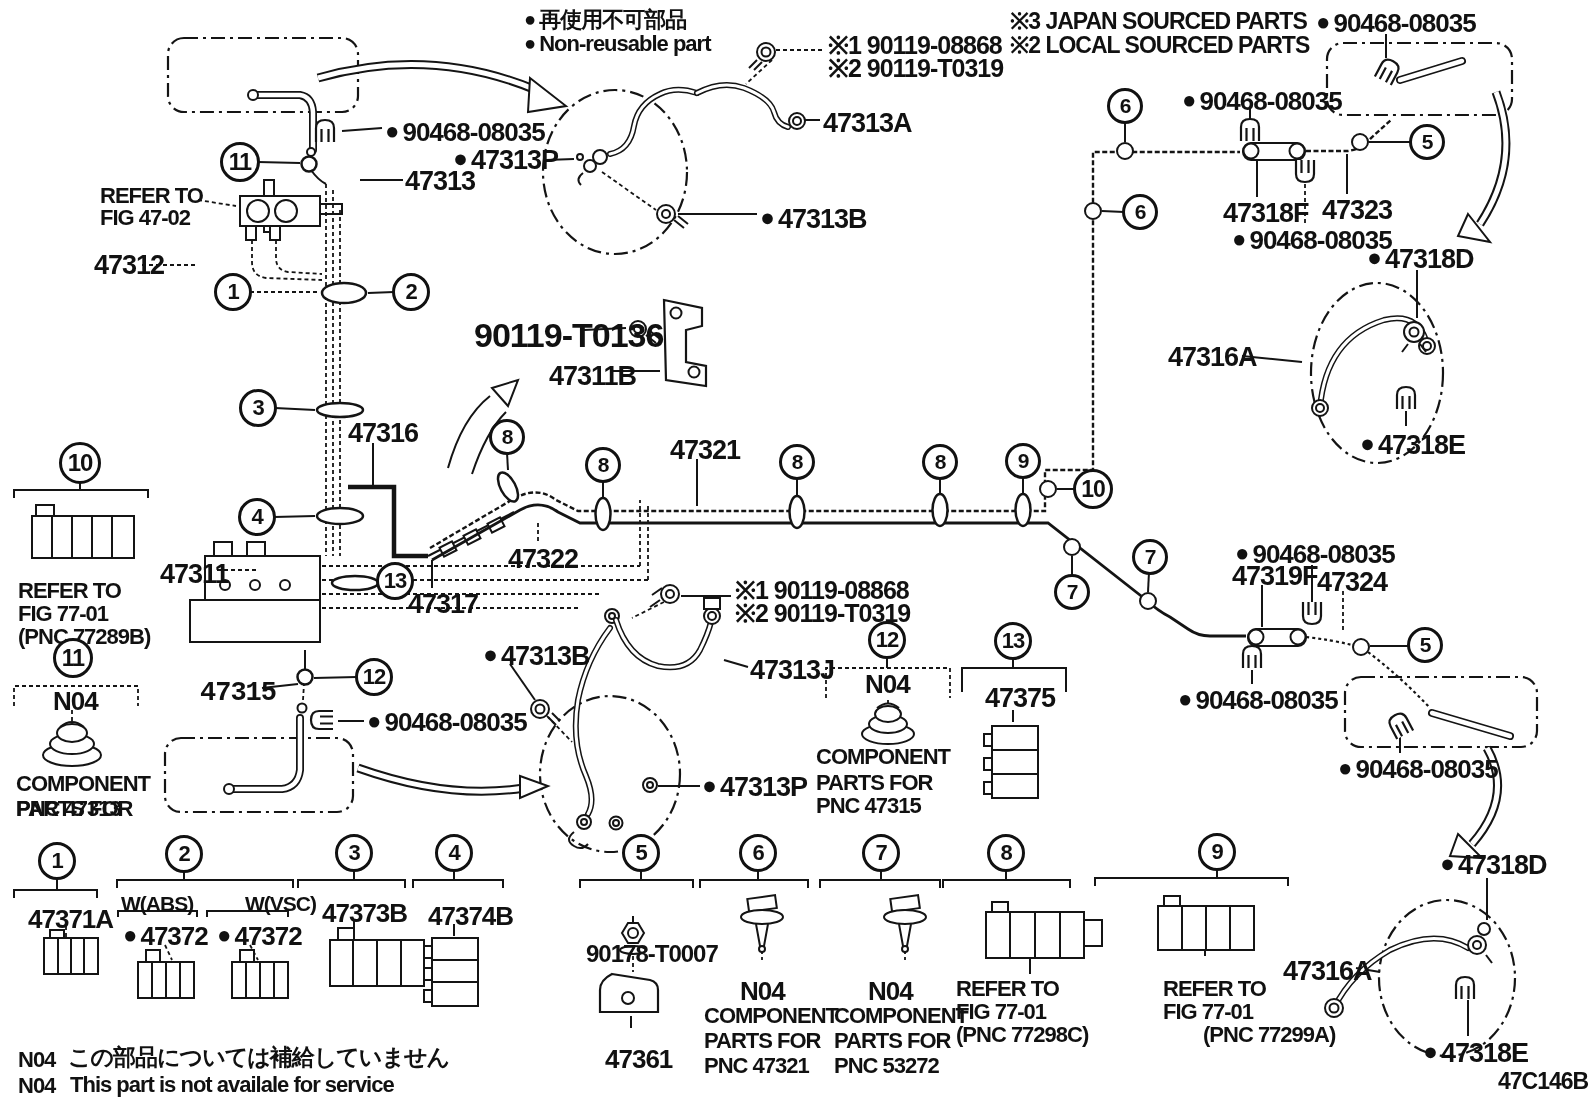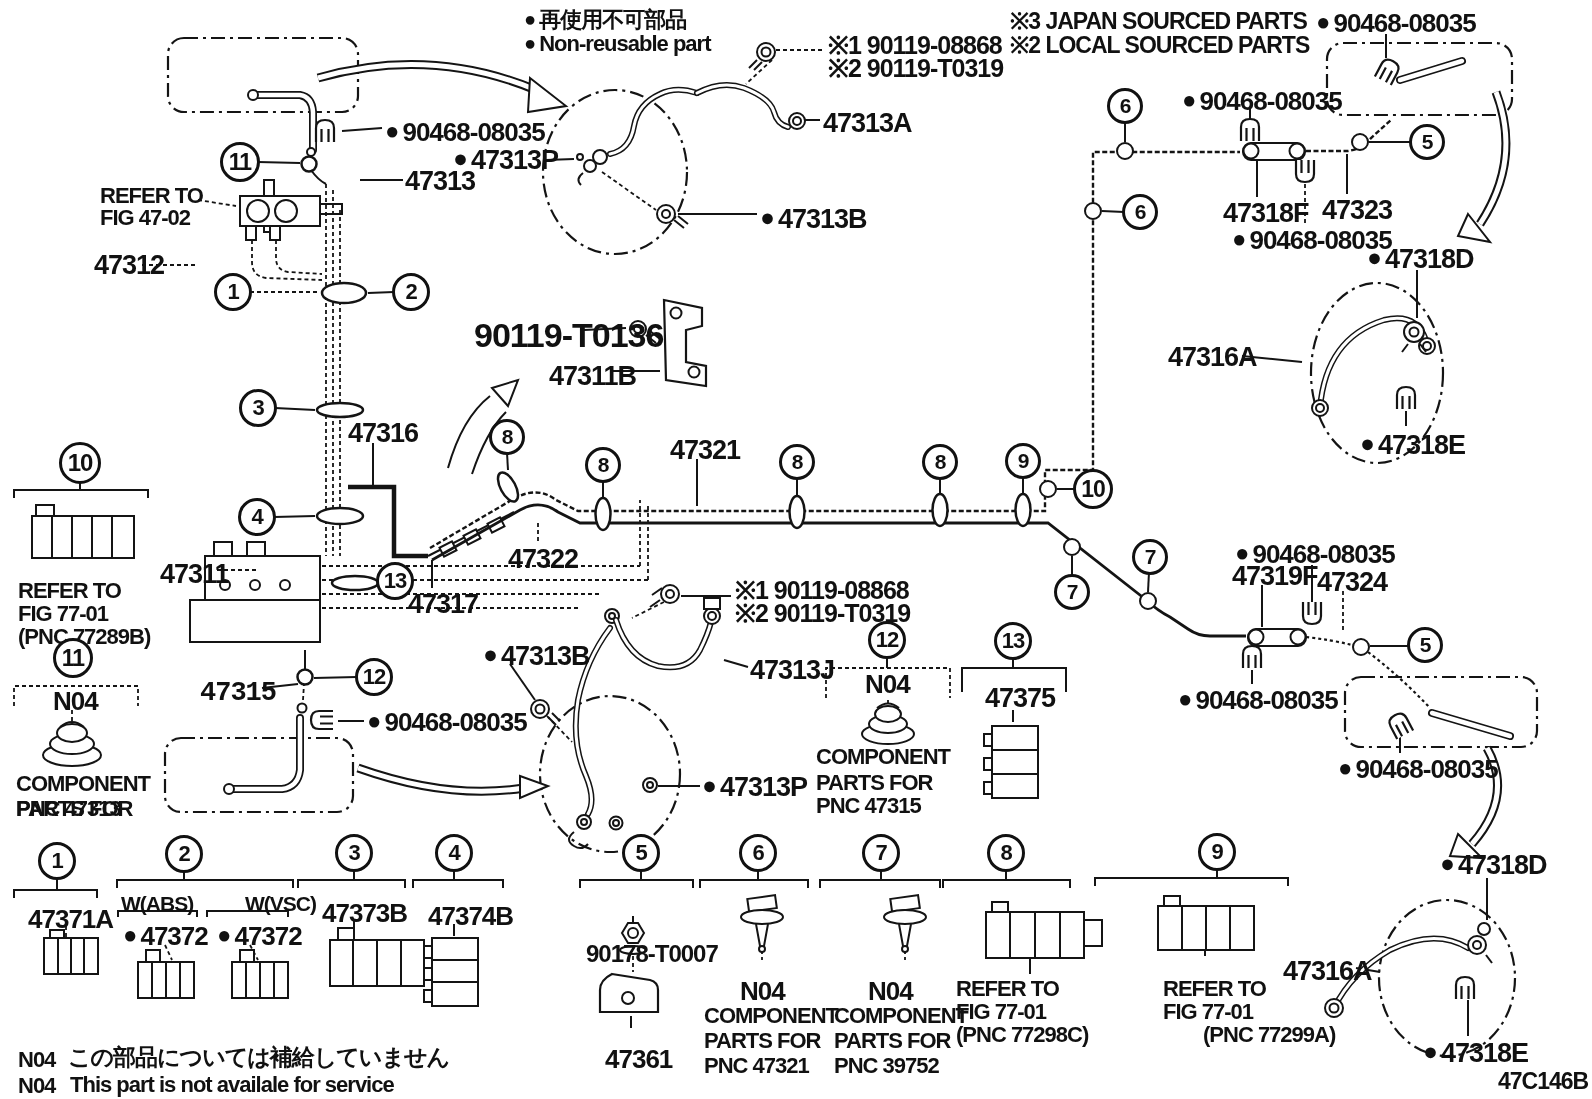--- a/index.html
+++ b/index.html
@@ -676,21 +676,21 @@
       <div class="lbl" style="left: 868px; top: 978px; font-size: 26px;">
         <span>N04</span>
       </div>
       <div class="lbl" style="left: 834px; top: 1005px; font-size: 22px;">
         <span>COMPONENT</span>
       </div>
       <div class="lbl" style="left: 834px; top: 1030px; font-size: 22px;">
         <span>PARTS FOR</span>
       </div>
       <div class="lbl" style="left: 834px; top: 1055px; font-size: 22px;">
-        <span>PNC 39752</span>
+        <span>PNC 53272</span>
       </div>
       <div class="lbl" style="left: 956px; top: 978px; font-size: 22px;">
         <span>REFER TO</span>
       </div>
       <div class="lbl" style="left: 956px; top: 1001px; font-size: 22px;">
         <span>FIG 77-01</span>
       </div>
       <div class="lbl" style="left: 956px; top: 1024px; font-size: 22px;">
         <span>(PNC 77298C)</span>
       </div>

